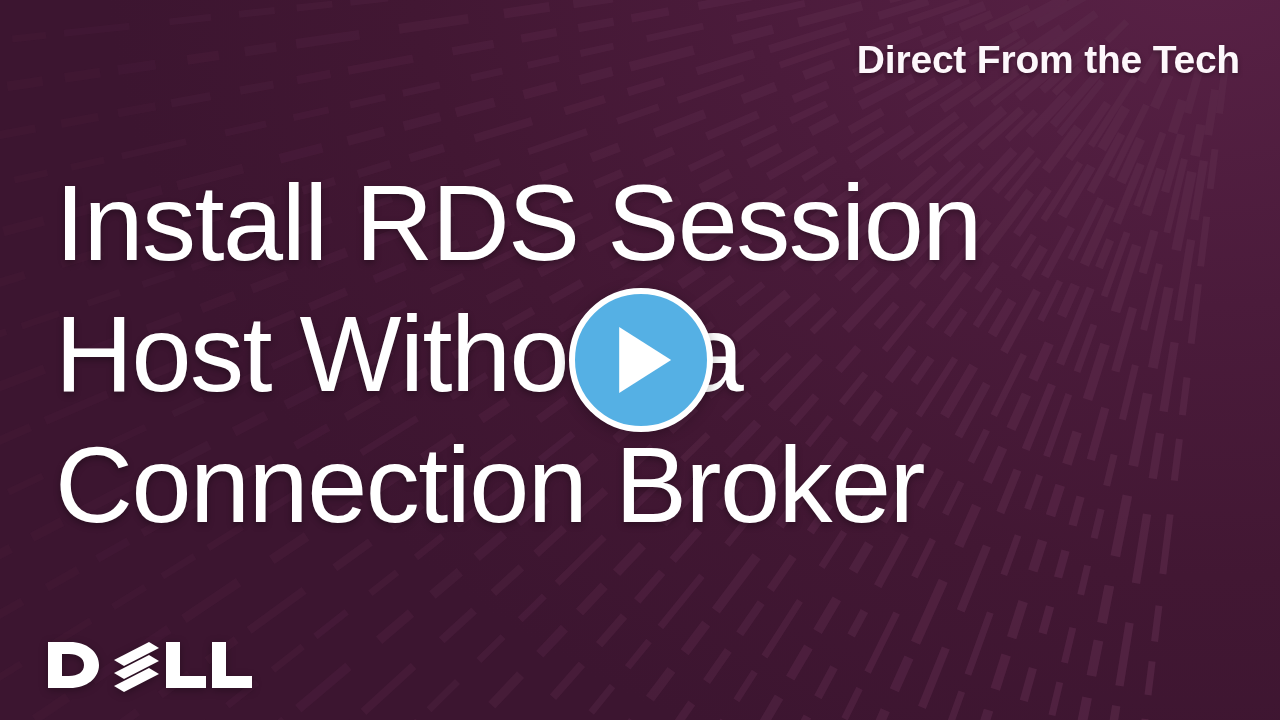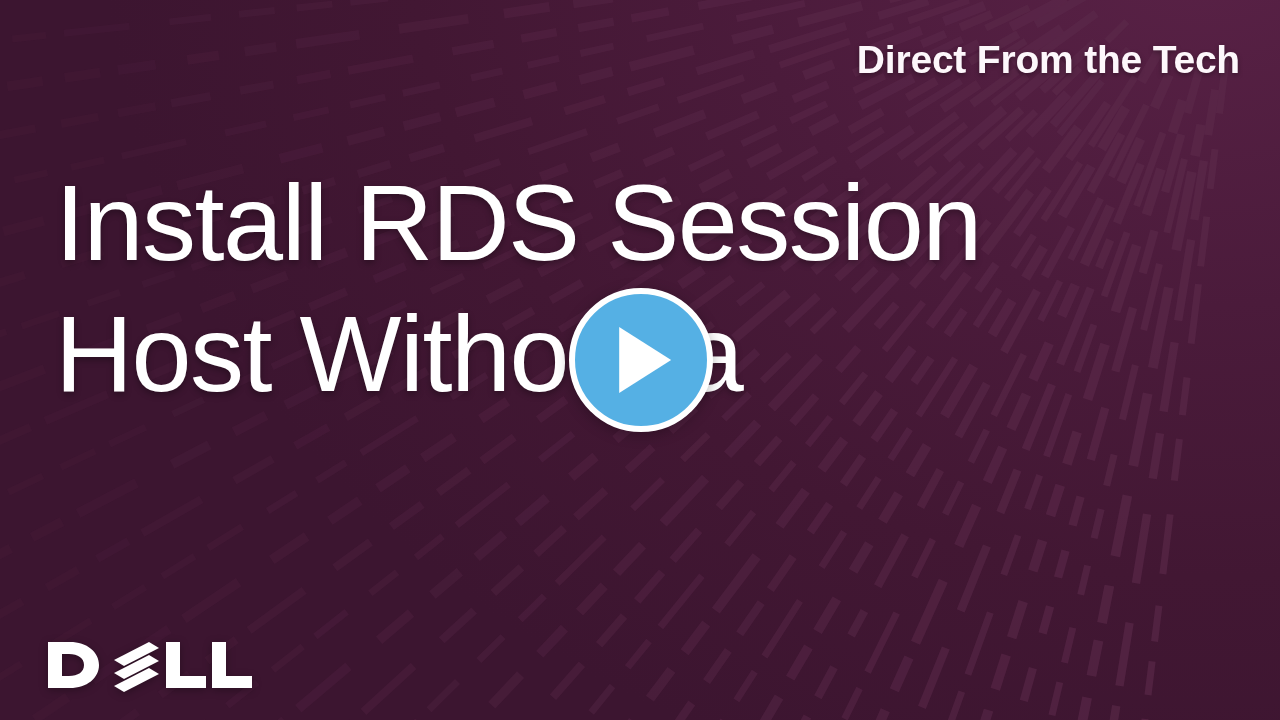--- a/index.html
+++ b/index.html
@@ -791,20 +791,21 @@
           <path d="M-37.5,-394.7 L-70.6,-402.3 L-72.2,-395.5 L-39.0,-387.9 Z" opacity="0.220"></path>
         </g>
     </svg>
   </div>
 
   <div class="eyebrow">Direct From the Tech</div>
 
   <div class="title">
     <span class="title-line">Install RDS Session</span>
     <span class="title-line">Host Without a</span>
+    <span class="title-line">Connection Broker</span>
   </div>
 
   <div class="play-button">
     <div class="play-triangle"></div>
   </div>
 
   <div class="logo">
     <svg viewBox="0 0 252 58" xmlns="http://www.w3.org/2000/svg">
       <g fill="#ffffff">
 

